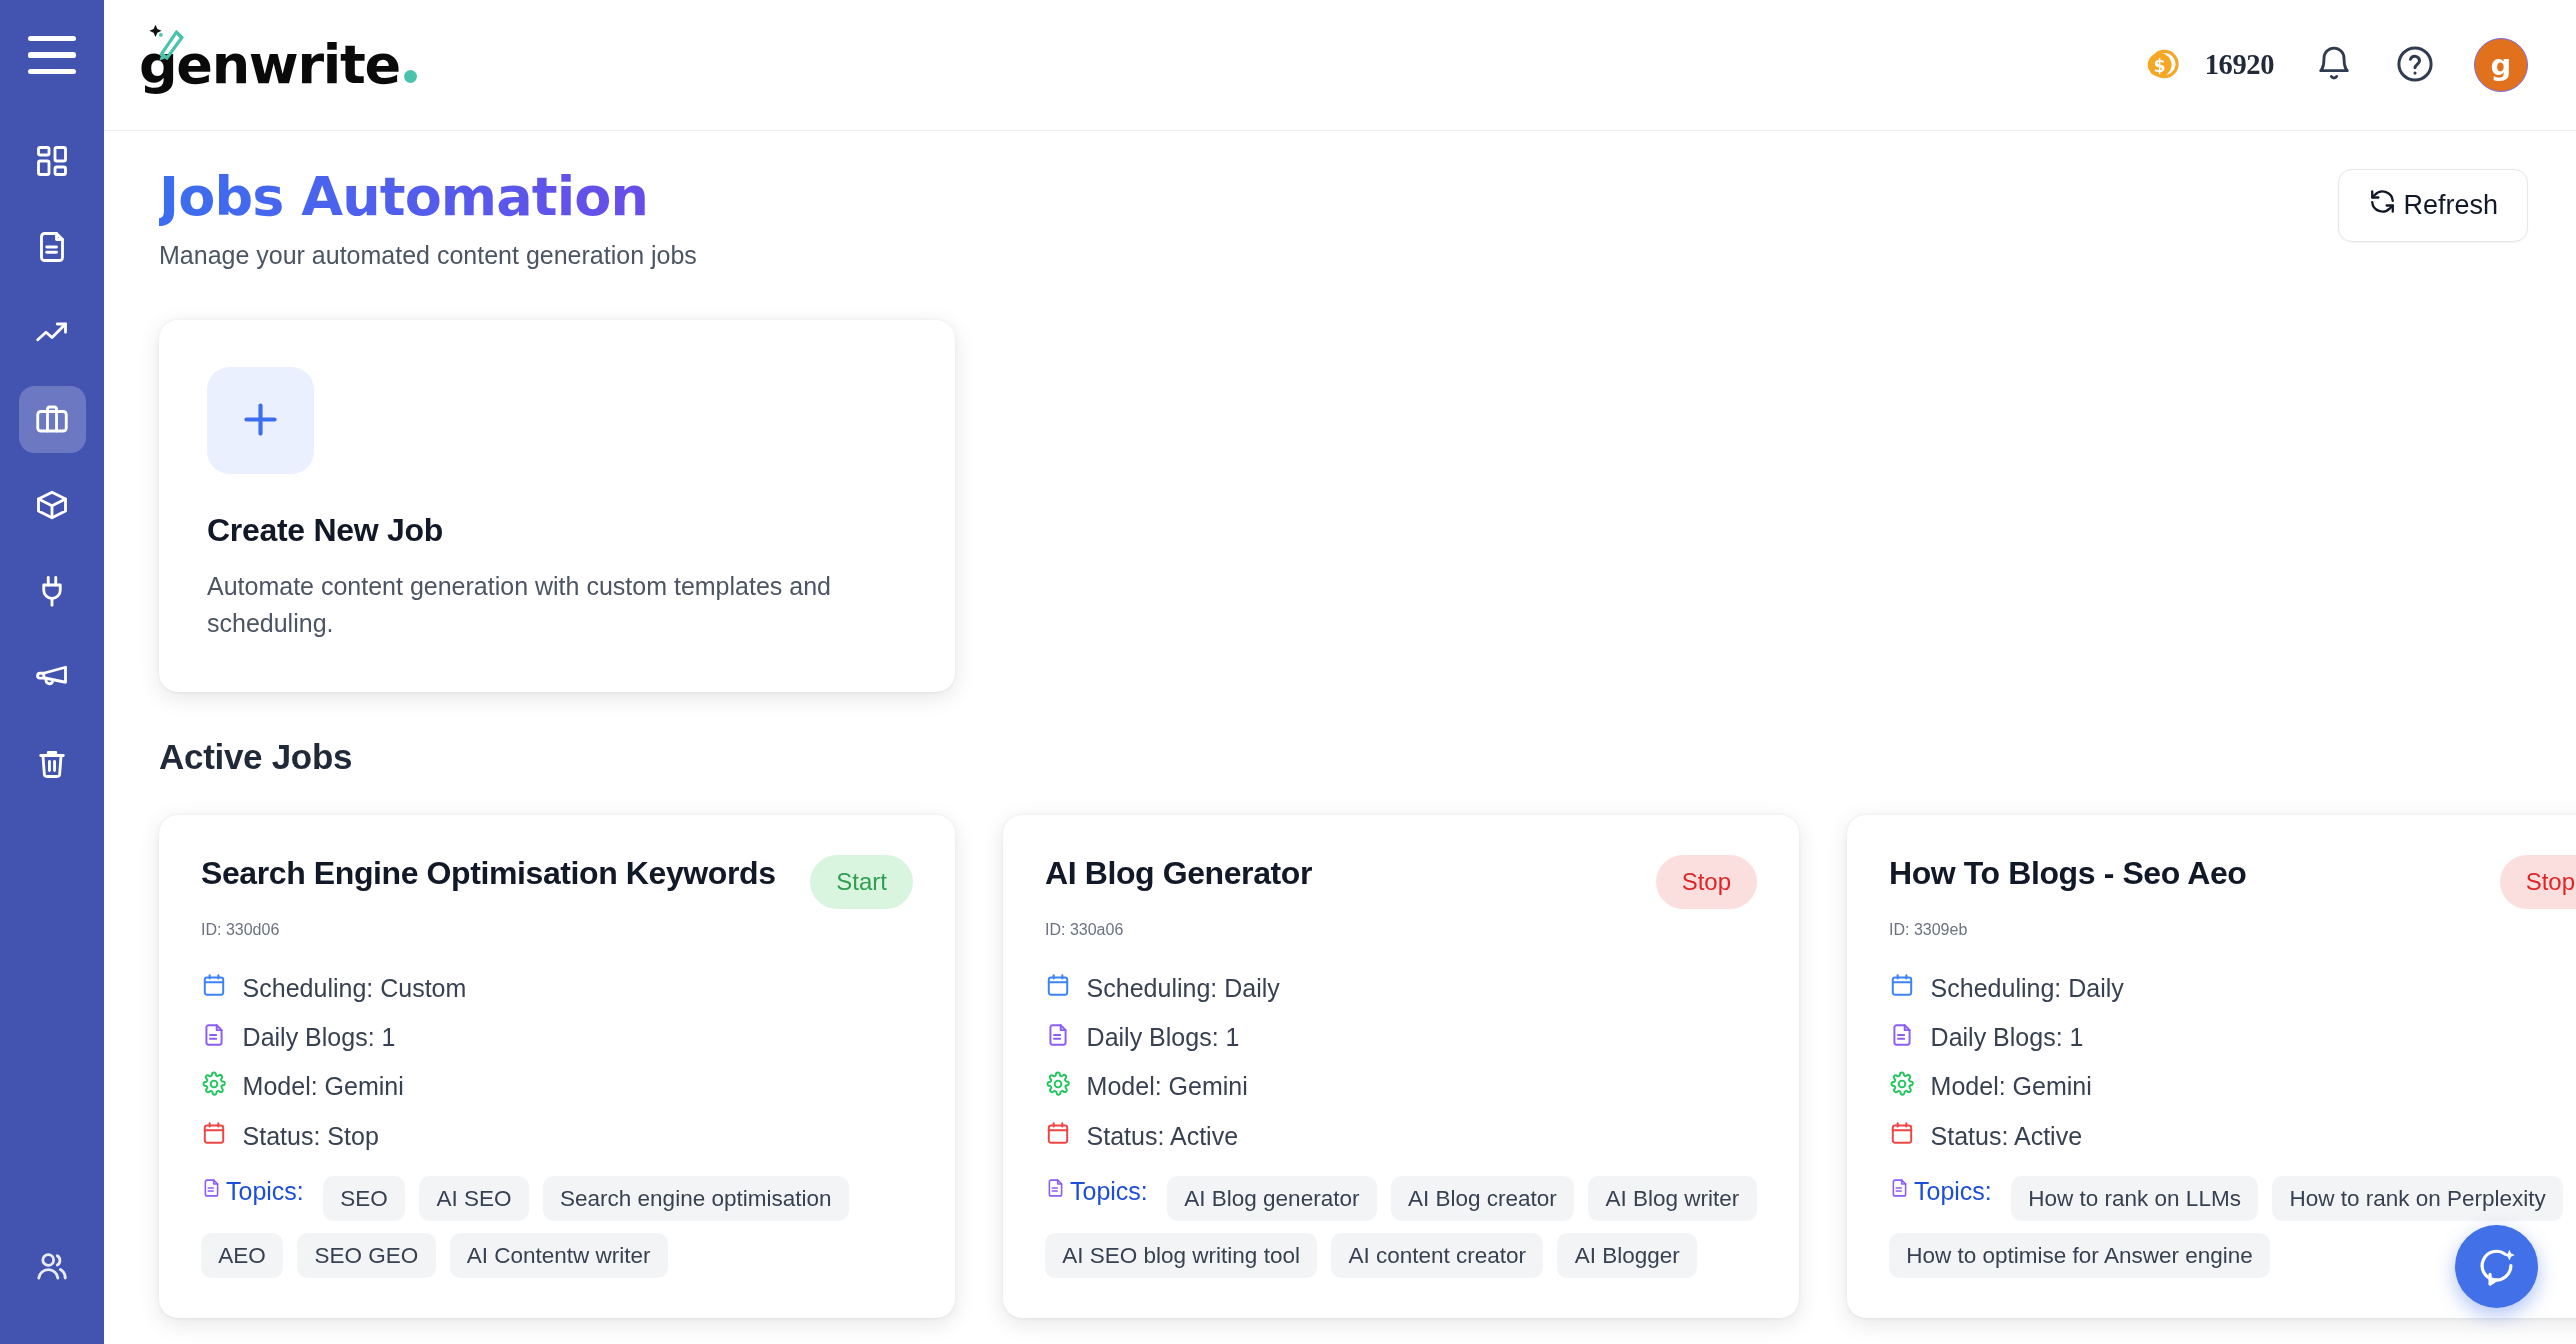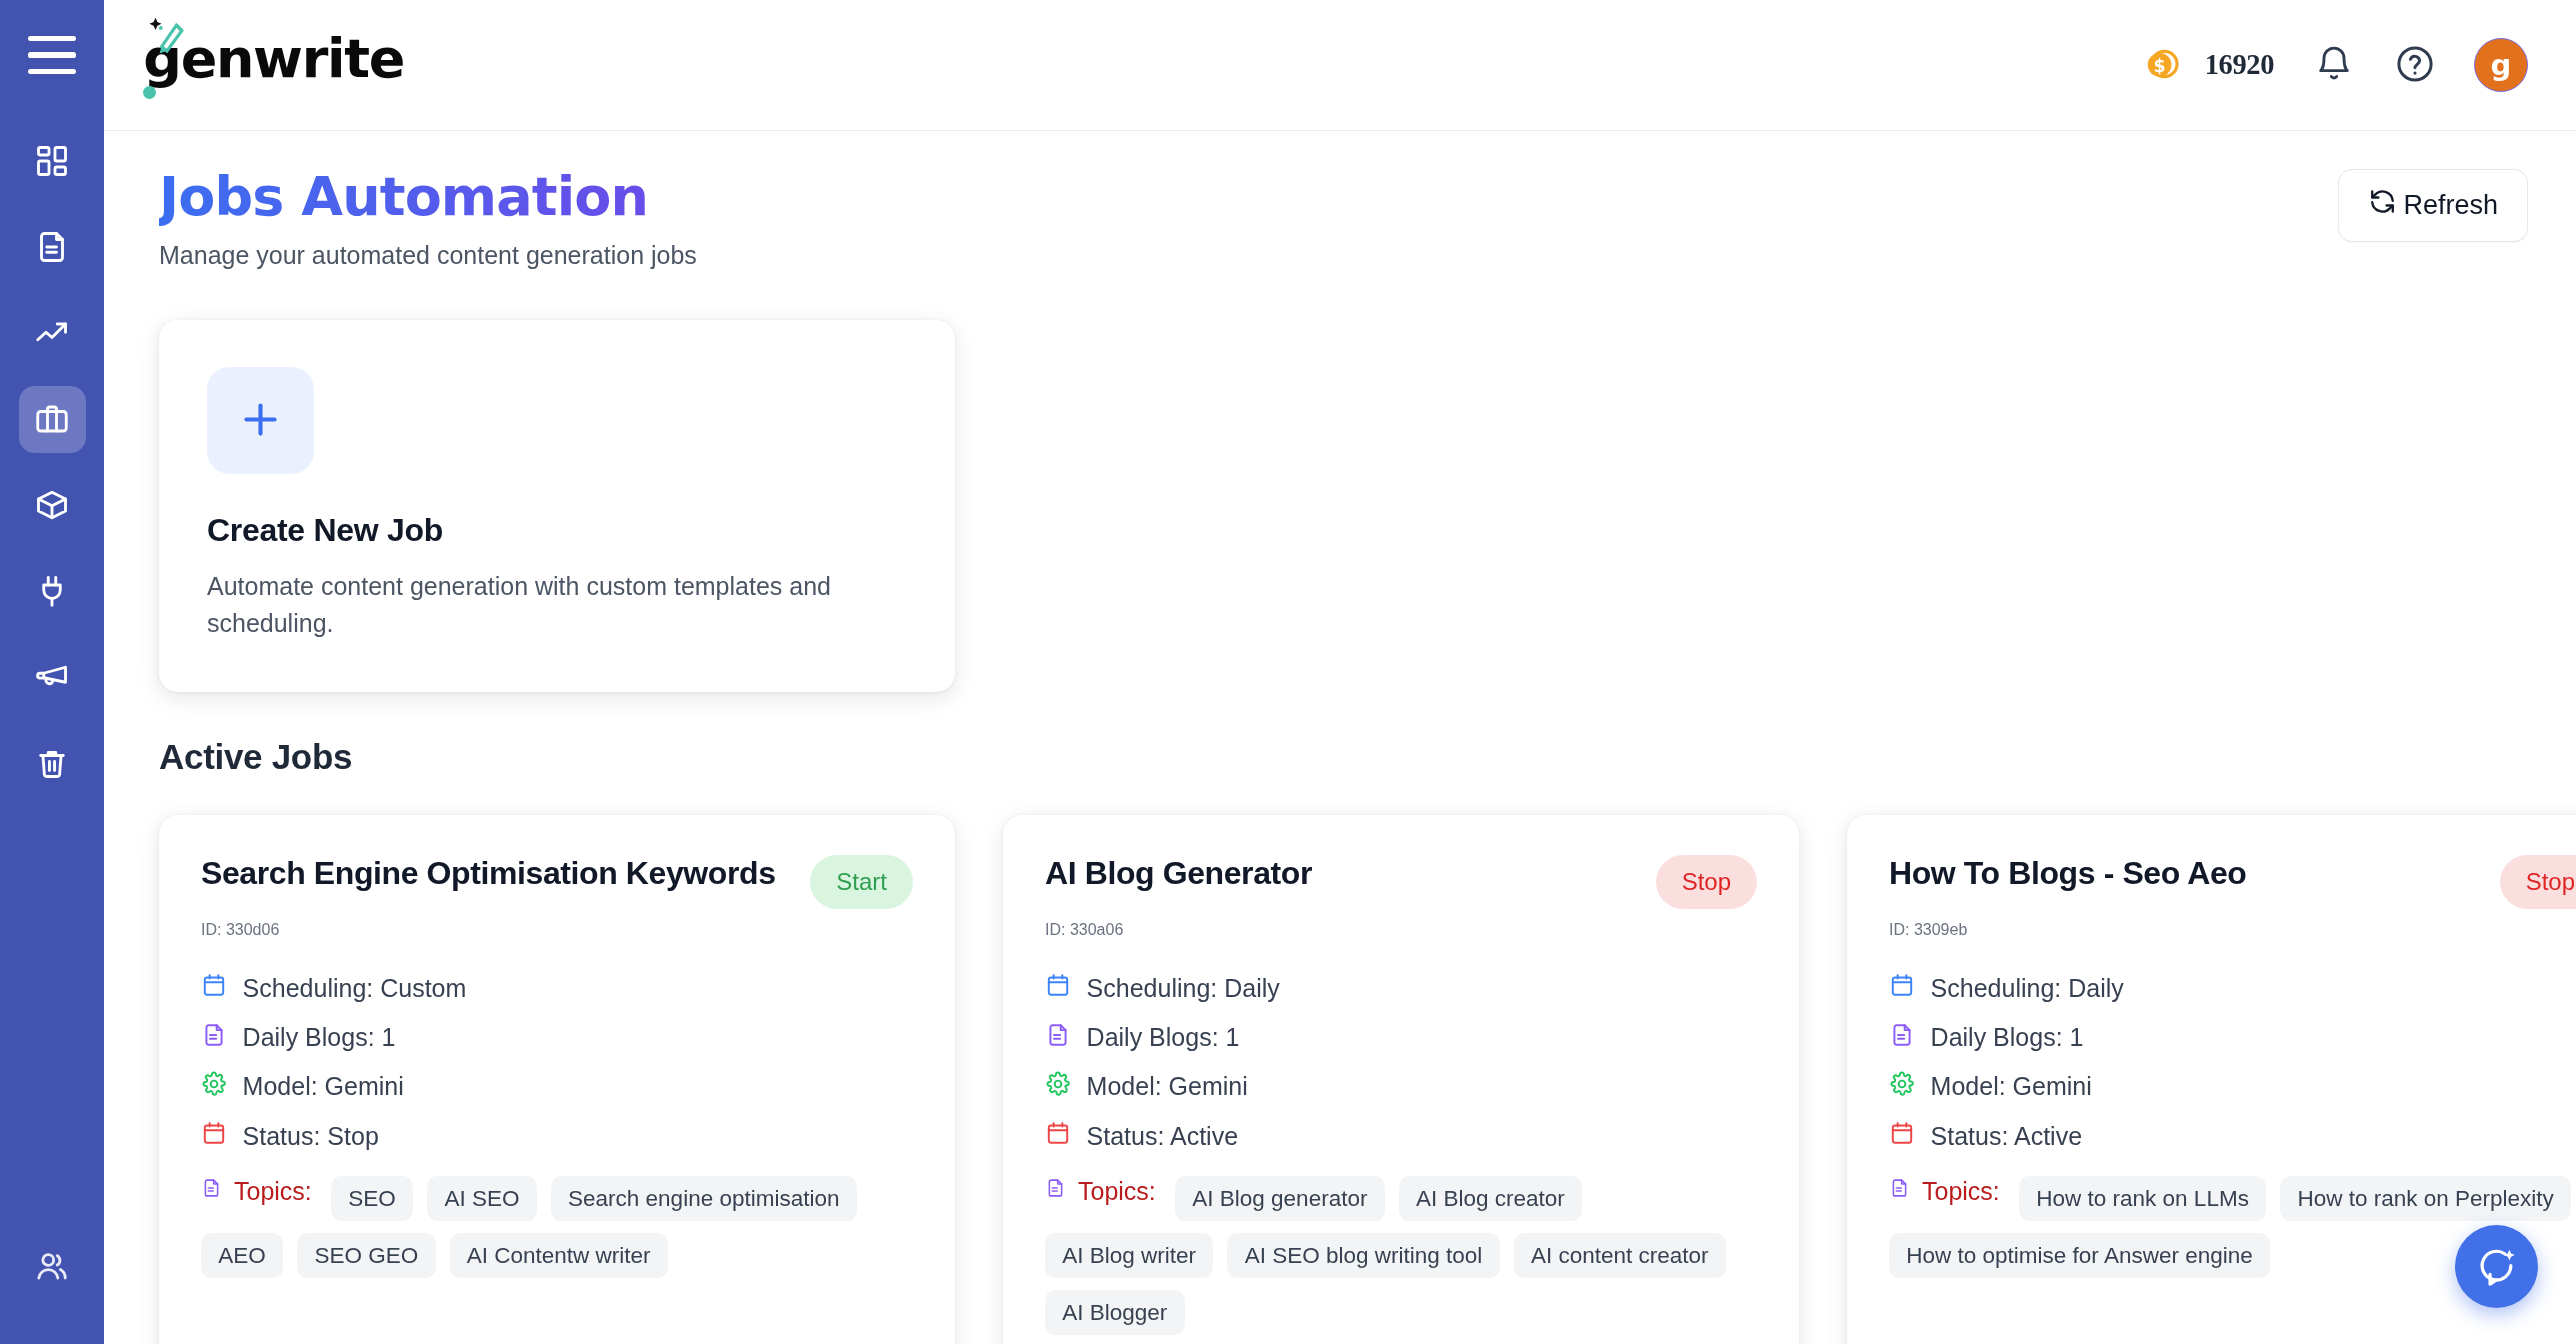--- a/index.html
+++ b/index.html
@@ -40,21 +40,21 @@
   #header {
     position: absolute; left: 104px; top: 0;
     width: 2472px; height: 131px;
     background: #ffffff;
     border-bottom: 1.7px solid #eceef4;
     display: flex; align-items: center; justify-content: space-between;
     padding: 0 48px 0 35px;
     z-index: 10;
   }
   .logo-wrap { display: flex; align-items: center; height: 100%; }
-  .logo { display: flex; align-items: baseline; position: relative; flex-direction: column; }
+  .logo { display: flex; align-items: baseline; position: relative; }
   .logo-text {
     font-size: 54px; font-weight: 700; color: #0a0a0a;
     letter-spacing: -1.3px; line-height: 1;
     font-family: "DejaVu Sans", sans-serif;
   }
   .logo-dot { width: 13px; height: 13px; border-radius: 50%; background: #49c3ac; margin-left: 4.3px; }
   .logo-pen { position: absolute; left: 5.2px; top: -22.5px; }
   .header-right { display: flex; align-items: center; gap: 38px; }
   .credits { display: flex; align-items: center; gap: 15.6px; }
   .credits-value { font-size: 28.5px; font-weight: 700; color: #1f2937; font-family: Liberation Serif, serif; letter-spacing: -0.4px; margin-left: 8px; }
@@ -128,21 +128,21 @@
     border-radius: 864px; padding: 13px 26px;
     font-size: 24px; font-weight: 500; cursor: pointer; white-space: nowrap;
   }
   .badge-start { background: #d9f5e0; color: #2f9e4f; }
   .badge-stop  { background: #fbdfdf; color: #e02424; }
   .job-id { font-size: 16px; color: #6b7280; margin-top: 12px; }
   .job-meta { margin-top: 33px; display: flex; flex-direction: column; gap: 17.3px; }
   .meta-row { display: flex; align-items: center; gap: 15.6px; font-size: 25px; color: #374151; }
   .meta-row svg { width: 26px; height: 26px; flex: none; }
   .topics-row { margin-top: 24px; display: flex; align-items: flex-start; flex-wrap: wrap; gap: 12px 14px; }
-  .topics-label { display: flex; align-items: center; gap: 12px; font-size: 25px; color: #b91c1c; margin-right: 5.2px; }
+  .topics-label { display: flex; align-items: center; gap: 4px; font-size: 25px; color: #1d4ed8; margin-right: 5.2px; }
   .topics-label svg { width: 21px; height: 24px; }
   .tag {
     background: #f3f4f6; color: #374151;
     border-radius: 10.4px; padding: 9.5px 17.3px;
     font-size: 22.5px; white-space: nowrap;
   }
 
   
   .fab {
     position: absolute; right: 38px; bottom: 36px;

